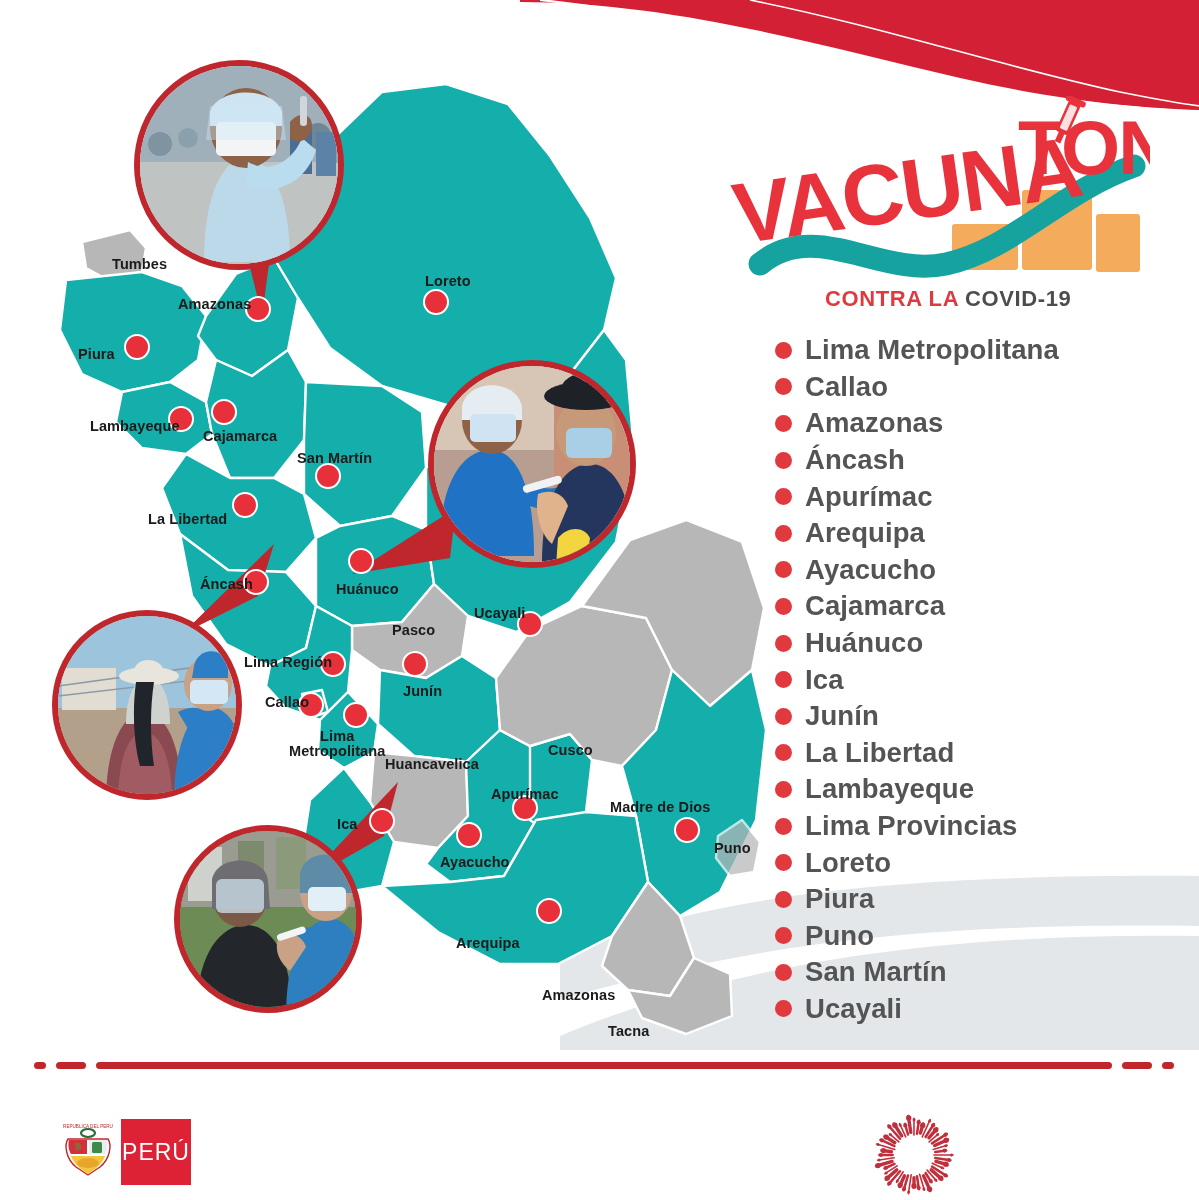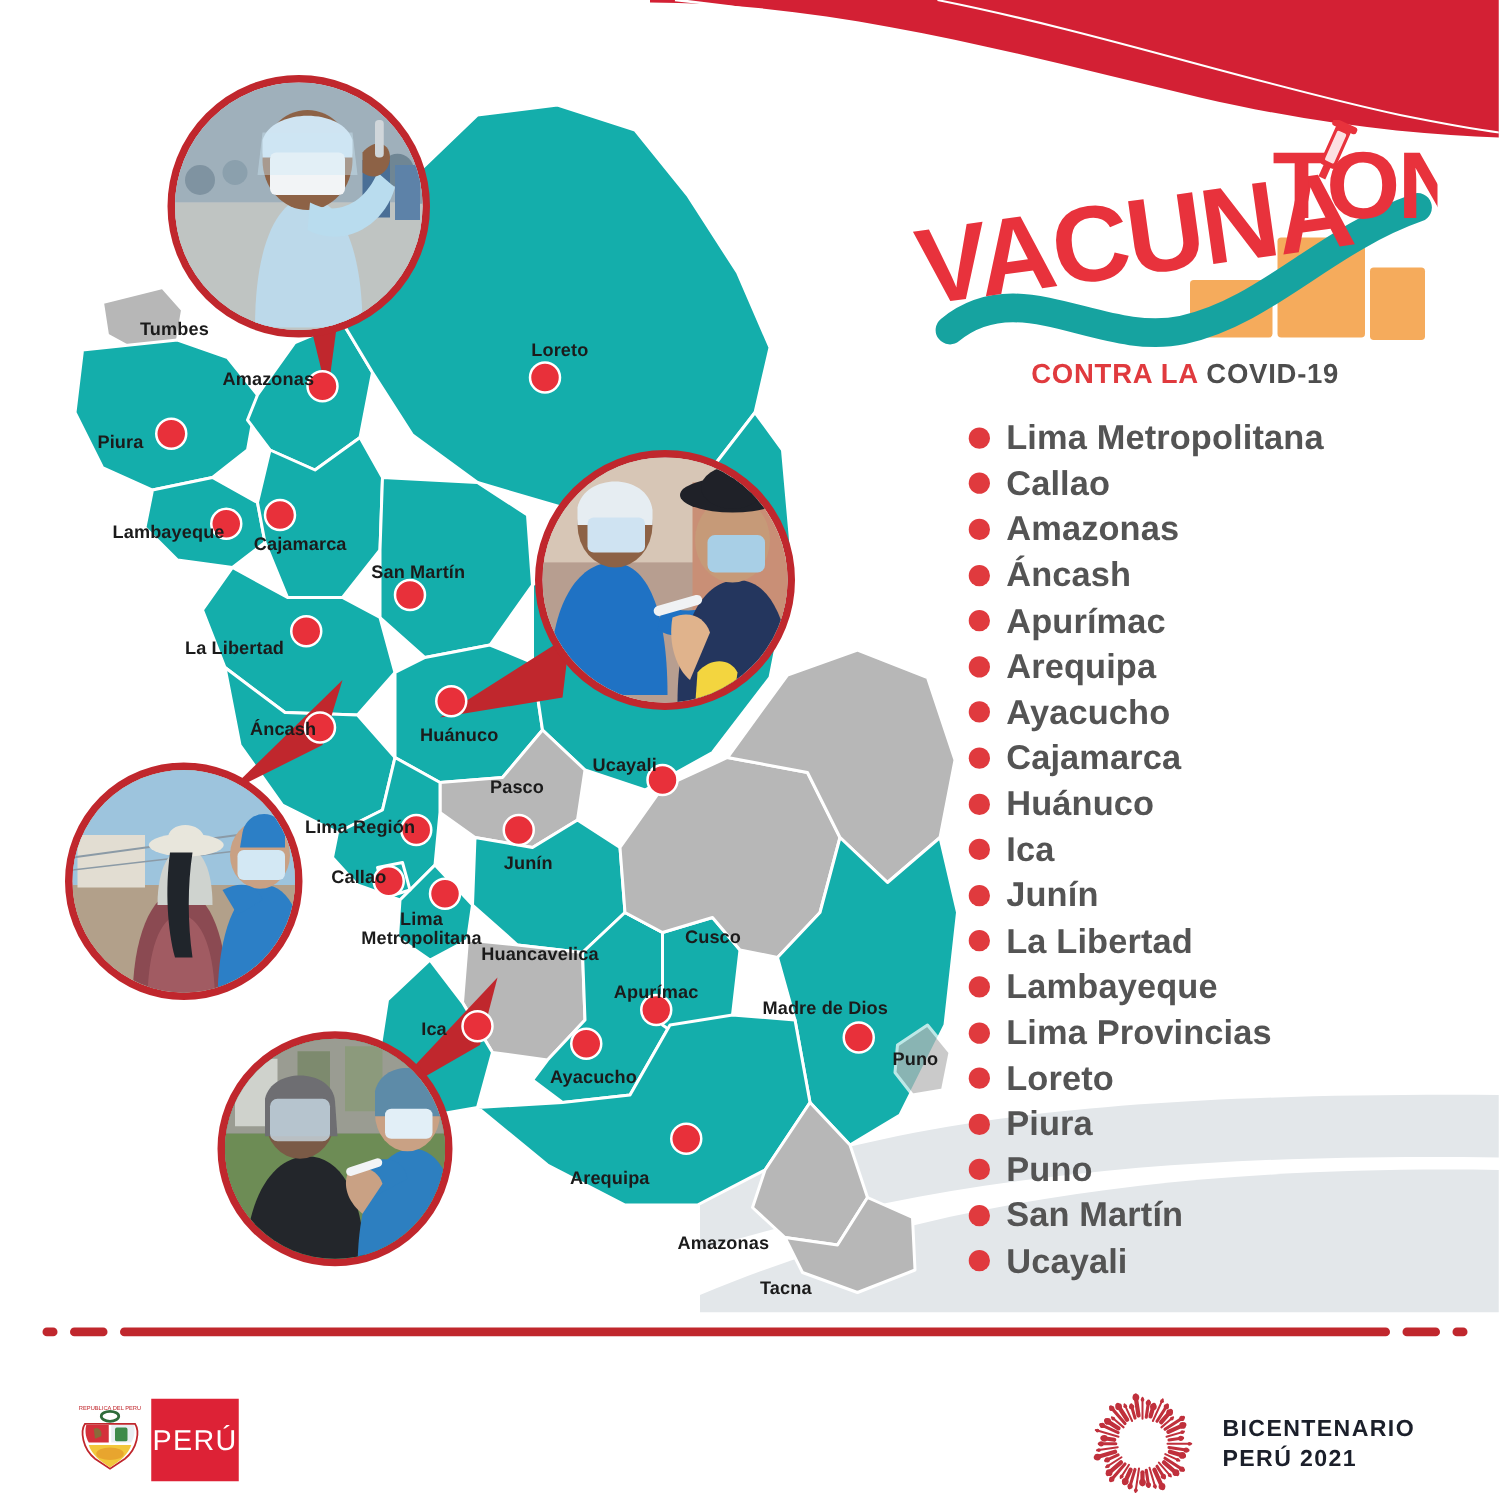--- a/index.html
+++ b/index.html
@@ -552,19 +552,15 @@
             <line x1="60.0" y1="30.4" x2="74.8" y2="20.9" stroke="#c0303c" stroke-width="2.5" stroke-linecap="round"></line>
             <circle cx="73.5" cy="21.7" r="2.1"></circle>
             <line x1="62.7" y1="32.5" x2="75.5" y2="26.7" stroke="#c0303c" stroke-width="3.4" stroke-linecap="round"></line>
             <circle cx="74.1" cy="27.3" r="2.7"></circle>
             <line x1="61.2" y1="36.4" x2="75.2" y2="32.3" stroke="#c0303c" stroke-width="1.6" stroke-linecap="round"></line>
             <circle cx="73.8" cy="32.7" r="1.5"></circle>
             <line x1="63.2" y1="39.0" x2="74.1" y2="37.4" stroke="#c0303c" stroke-width="2.5" stroke-linecap="round"></line>
             <circle cx="72.6" cy="37.6" r="2.1"></circle>
           </g>
       </svg>
-      <div class="btxt">
-        <div>BICENTENARIO</div>
-        <div>PERÚ 2021</div>
-      </div>
     </div>
   </div>
 </div>
 
 </body></html>

